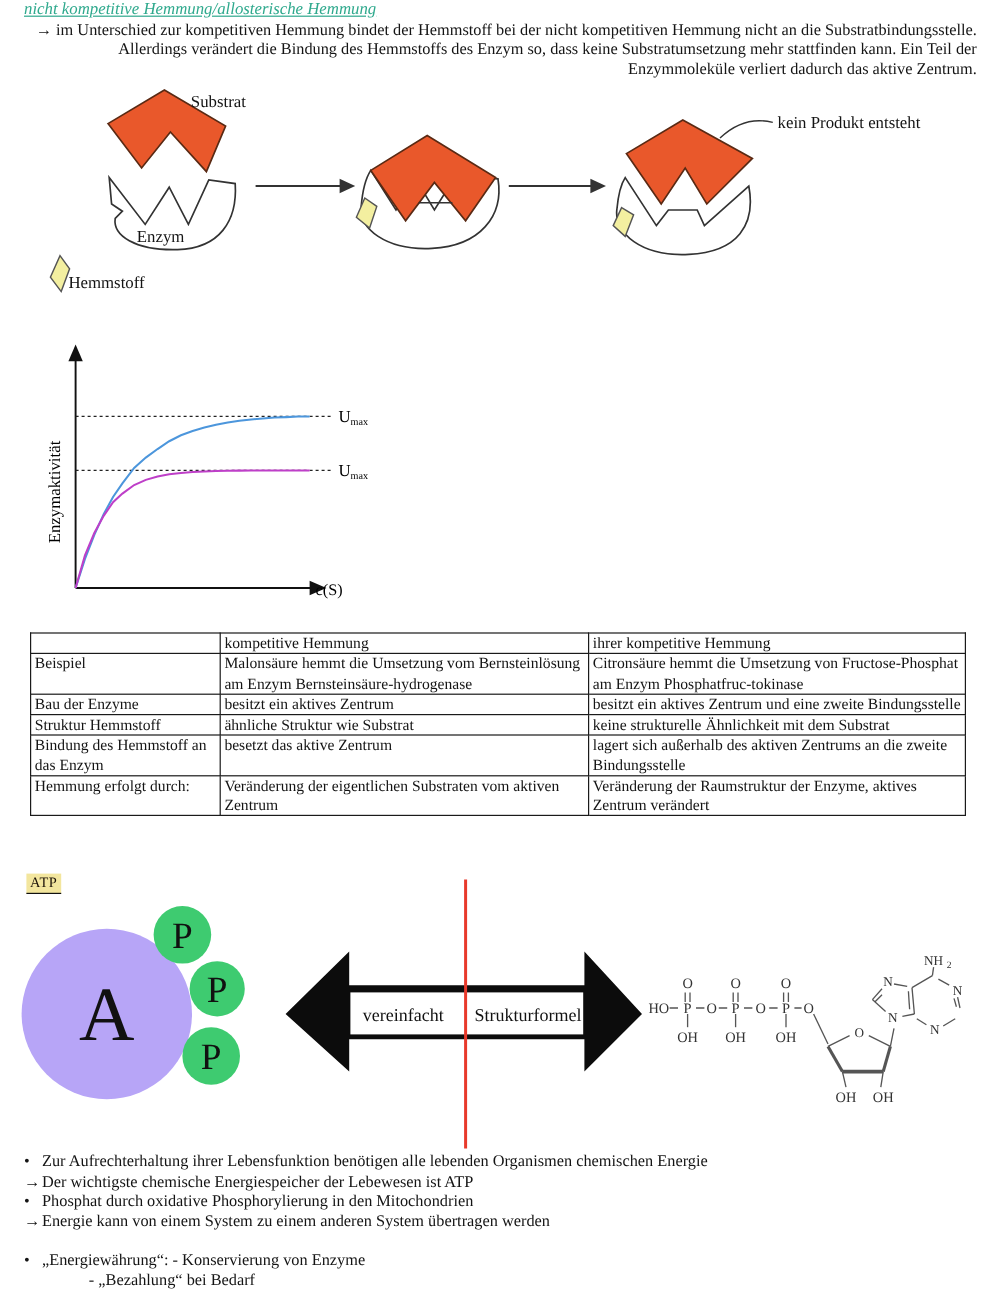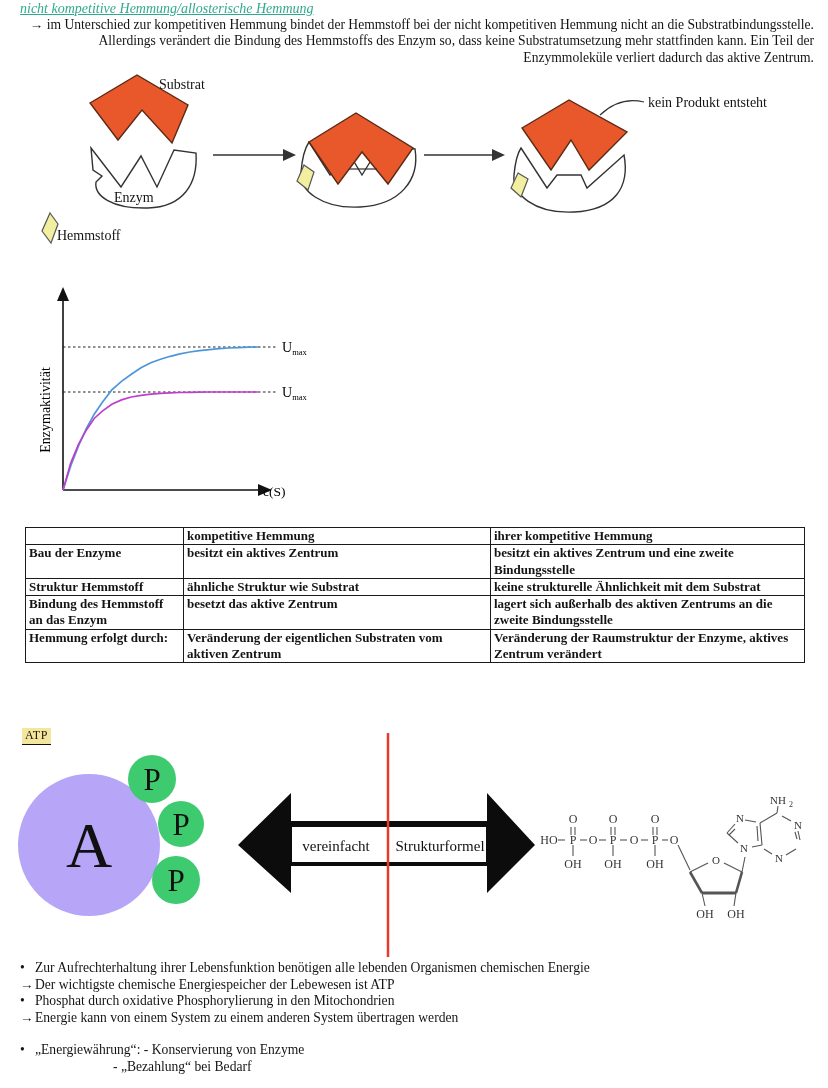--- a/index.html
+++ b/index.html
@@ -5,27 +5,27 @@
   html,body{margin:0;padding:0;background:#fff;}
   #page{position:relative;width:828px;height:1088px;background:#fff;overflow:hidden;
         font-family:"Liberation Serif", serif;color:#141414;}
   .abs{position:absolute;}
   .heading{left:20px;top:1px;font-size:14px;font-style:italic;text-decoration:underline;}
   .intro{left:20px;top:17px;width:794px;font-size:13.6px;line-height:16.4px;text-align:right;}
   svg text{font-family:"Liberation Serif", serif;}
   .dlabel{font-size:14px;fill:#141414;}
   table.cmp{position:absolute;left:25px;top:527px;width:779px;border-collapse:collapse;
             font-size:13px;line-height:1.25;table-layout:fixed;}
-  table.cmp td{border:1px solid #1a1a1a;padding:0 3px;vertical-align:top;font-weight:bold;text-align:left;}
+  table.cmp td{border:1px solid #1a1a1a;padding:0 3px;vertical-align:top;font-weight:normal;text-align:left;}
   .atp-head{left:22px;top:728px;font-size:12px;letter-spacing:.5px;padding:0 3px 1px 3px;
             border-bottom:1.5px solid #111;color:#1c1208;}
   .notes{left:20px;top:960px;font-size:13.6px;line-height:16.6px;}
   .note-line{white-space:nowrap;}
   .note-line .marker{display:inline-block;width:15px;}
-  .cur2{margin-left:93px;}
+  .cur2{margin-left:54px;}
   .gap{height:16px;}
 </style>
 </head>
 <body>
 
 <div id="page">
 
   <div class="abs heading" style="color: rgb(47, 169, 141);">nicht kompetitive Hemmung/allosterische Hemmung</div>
   <div class="abs intro">→ im Unterschied zur kompetitiven Hemmung bindet der Hemmstoff bei der nicht kompetitiven Hemmung nicht an die Substratbindungsstelle. Allerdings verändert die Bindung des Hemmstoffs des Enzym so, dass keine Substratumsetzung mehr stattfinden kann. Ein Teil der Enzymmoleküle verliert dadurch das aktive Zentrum.</div>
 
@@ -83,20 +83,25 @@
         <col style="width:158px">
         <col style="width:307px">
         <col style="width:314px">
       </colgroup>
     <tbody>
       <tr>
         <td></td>
         <td>kompetitive Hemmung</td>
         <td>ihrer kompetitive Hemmung</td>
       </tr>
+    <tr>
+          <td>Beispiel</td>
+          <td>Malonsäure hemmt die Umsetzung vom Bernsteinlösung am Enzym Bernsteinsäure-hydrogenase</td>
+          <td>Citronsäure hemmt die Umsetzung von Fructose-Phosphat am Enzym Phosphatfruc-tokinase</td>
+        </tr>
         <tr>
           <td>Bau der Enzyme</td>
           <td>besitzt ein aktives Zentrum</td>
           <td>besitzt ein aktives Zentrum und eine zweite Bindungsstelle</td>
         </tr>
         <tr>
           <td>Struktur Hemmstoff</td>
           <td>ähnliche Struktur wie Substrat</td>
           <td>keine strukturelle Ähnlichkeit mit dem Substrat</td>
         </tr>

